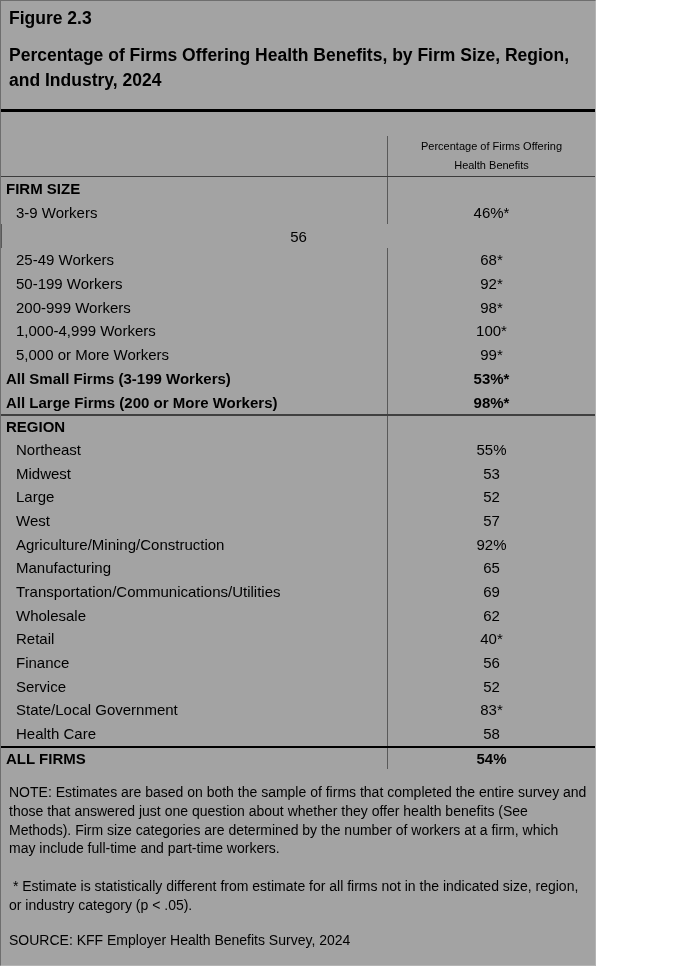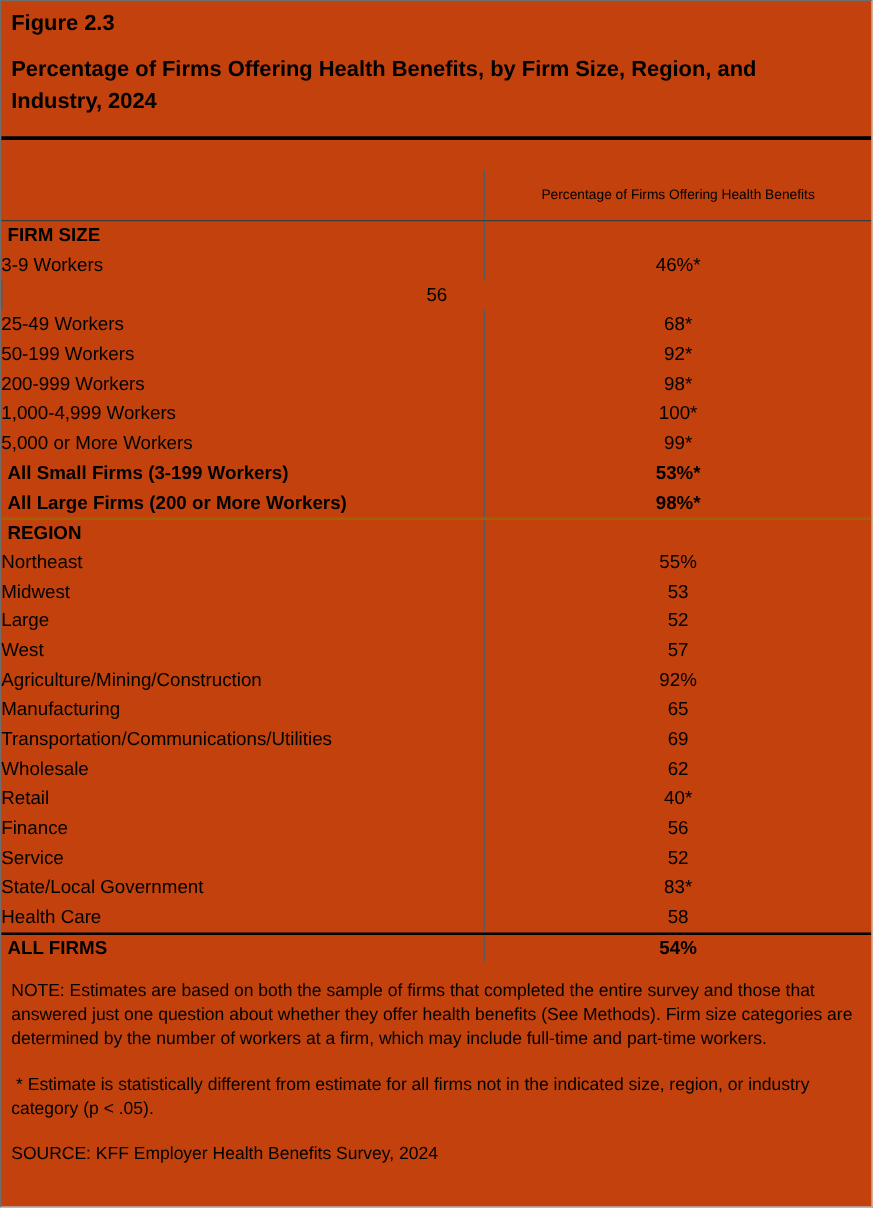--- a/index.html
+++ b/index.html
@@ -1,21 +1,21 @@
 <!DOCTYPE html>
 <html><head>
 <meta charset="utf-8">
 <style>
   html, body { margin: 0; padding: 0; background: #fff; }
   .page {
     position: relative;
-    width: 698px;
+    width: 596px;
     height: 966px;
     box-sizing: border-box;
-    background: #c2410c;
+    background: #a3a3a3;
     border-top: 1px solid #6e6e6e;
     border-left: 1px solid #6e6e6e;
     border-right: 1px solid #b4b4b4;
     border-bottom: 1px solid #b4b4b4;
     font-family: "Liberation Sans", "DejaVu Sans", sans-serif;
     color: #000;
     overflow: hidden;
   }
 
   
@@ -62,36 +62,37 @@
     display: flex;
     height: 23.7px;
     box-sizing: border-box;
     font-size: 15px;
     align-items: stretch;
   }
   .row .label {
     width: 386px;
     flex: 0 0 386px;
     box-sizing: border-box;
+    padding-left: 15px;
     display: flex;
     align-items: center;
     white-space: nowrap;
   }
   .row .value {
     flex: 1;
     border-left: 1px solid #595959;
     display: flex;
     align-items: center;
     justify-content: center;
     text-align: center;
   }
   .row.section-head .label,
   .row.bold .label { padding-left: 5px; font-weight: bold; }
   .row.bold .value { font-weight: bold; }
-  .row.rule-gray { border-top: 2px solid #a16207; }
+  .row.rule-gray { border-top: 2px solid #404040; }
   .row.total {
     border-top: 2px solid #000;
     font-weight: bold;
   }
   .row.total .label { padding-left: 5px; }
 
   
   .notes { padding: 0 8px 0 8px; }
   .note-p {
     margin: 14px 0 0 0;

